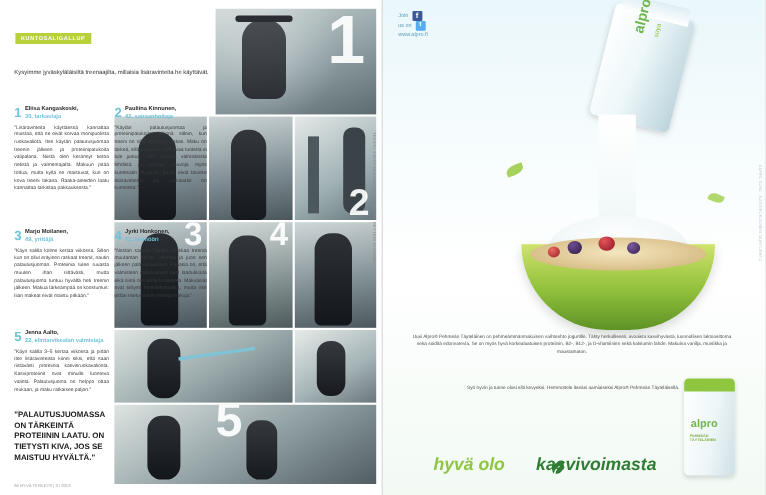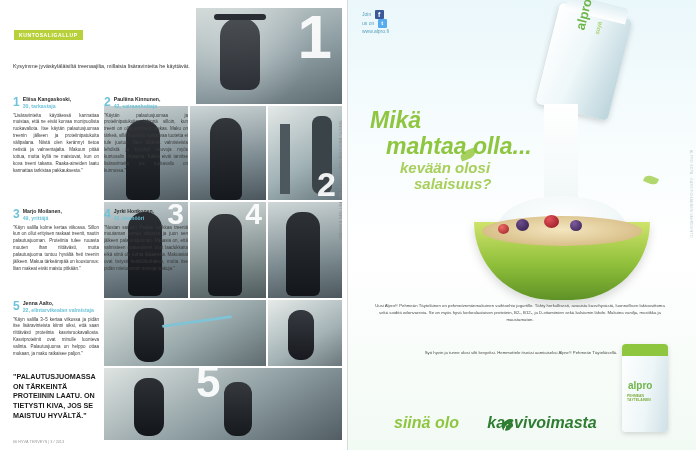--- a/index.html
+++ b/index.html
@@ -182,40 +182,34 @@
     <div style="position:absolute;left:134px;top:216px;width:160px;height:30px;border-radius:50%;
                 background:radial-gradient(ellipse at 50% 45%,#f4e6c0,#d9c08a 70%,#b79a62);"></div>
     <div style="position:absolute;left:168px;top:219px;width:13px;height:12px;border-radius:50%;background:radial-gradient(circle at 35% 30%,#6d4d8f,#2d1a45);"></div>
     <div style="position:absolute;left:196px;top:215px;width:15px;height:13px;border-radius:50%;background:radial-gradient(circle at 35% 30%,#e4545a,#8d1420);"></div>
     <div style="position:absolute;left:222px;top:220px;width:12px;height:11px;border-radius:50%;background:radial-gradient(circle at 35% 30%,#7d5a9e,#33204d);"></div>
     <div style="position:absolute;left:150px;top:224px;width:11px;height:10px;border-radius:50%;background:radial-gradient(circle at 35% 30%,#ef6a62,#97202a);"></div>
 
     <div style="position:absolute;left:112px;top:150px;width:16px;height:9px;border-radius:60% 0 60% 0;background:#9ccc4a;transform:rotate(-20deg);opacity:.9;"></div>
     <div style="position:absolute;left:296px;top:176px;width:14px;height:8px;border-radius:60% 0 60% 0;background:#a9d45e;transform:rotate(25deg);opacity:.9;"></div>
 
-    <div class="adline">
-      <div class="l1">Mikä</div>
-      <div class="l2">mahtaa olla...</div>
-      <div class="l3">kevään olosi</div>
-      <div class="l4">salaisuus?</div>
-    </div>
 
     <div class="body-copy">Uusi Alpro® Pehmeän Täyteläinen on pehmeämmänmakuinen vaihtoehto jogurtille. Tähty herkullisesti, avoaista kasvihyvästä, luonnollisen laktoosittoma sekä soiditä edonvarevia. Se on myös hyvä korkealaatuisen proteiinin, B2-, B12-, ja D-vitamiinien sekä kalsiumin lähde. Makuina vanilja, mustikka ja maustamaton.</div>
     <div class="body-copy2">Syö hyvin ja tunne olosi silti kevyeksi.
 Hemmottele itseäsi aamiaiseksi Alpro® Pehmeän Täyteläisellä.</div>
 
     <div style="position:absolute;right:28px;bottom:18px;width:46px;height:88px;border-radius:4px;
                 background:linear-gradient(100deg,#ffffff,#eef6f8 55%,#cfe0e6);box-shadow:0 2px 5px rgba(0,0,0,.15);">
       <div style="position:absolute;left:0;top:0;width:46px;height:12px;background:#8ec63f;border-radius:4px 4px 0 0;"></div>
       <div style="position:absolute;left:6px;top:36px;font-size:10px;font-weight:bold;color:#6fb64a;">alpro</div>
       <div style="position:absolute;left:5px;top:50px;width:38px;font-size:3.4px;font-weight:bold;color:#7fae3f;line-height:1.3;">PEHMEÄN TÄYTELÄINEN</div>
     </div>
 
     <div class="tagline">
-      <span>siinä olo</span>
+      <span>hyvä olo</span>
       <span class="dark" style="margin-left:24px;">kasvivoimasta</span>
     </div>
     <svg class="leafmark" viewBox="0 0 20 20">
       <path d="M18 2C9 2 3 6 3 13c0 2 1 4 2 5 1-6 5-10 11-12-5 3-8 7-9 12 7 1 11-4 11-16z" fill="#2f7d32"></path>
     </svg>
 
     <div class="rotcredit">ALPRO SOYA · KASVIPOHJAINEN VAIHTOEHTO</div>
   </div>
 
 </div>

